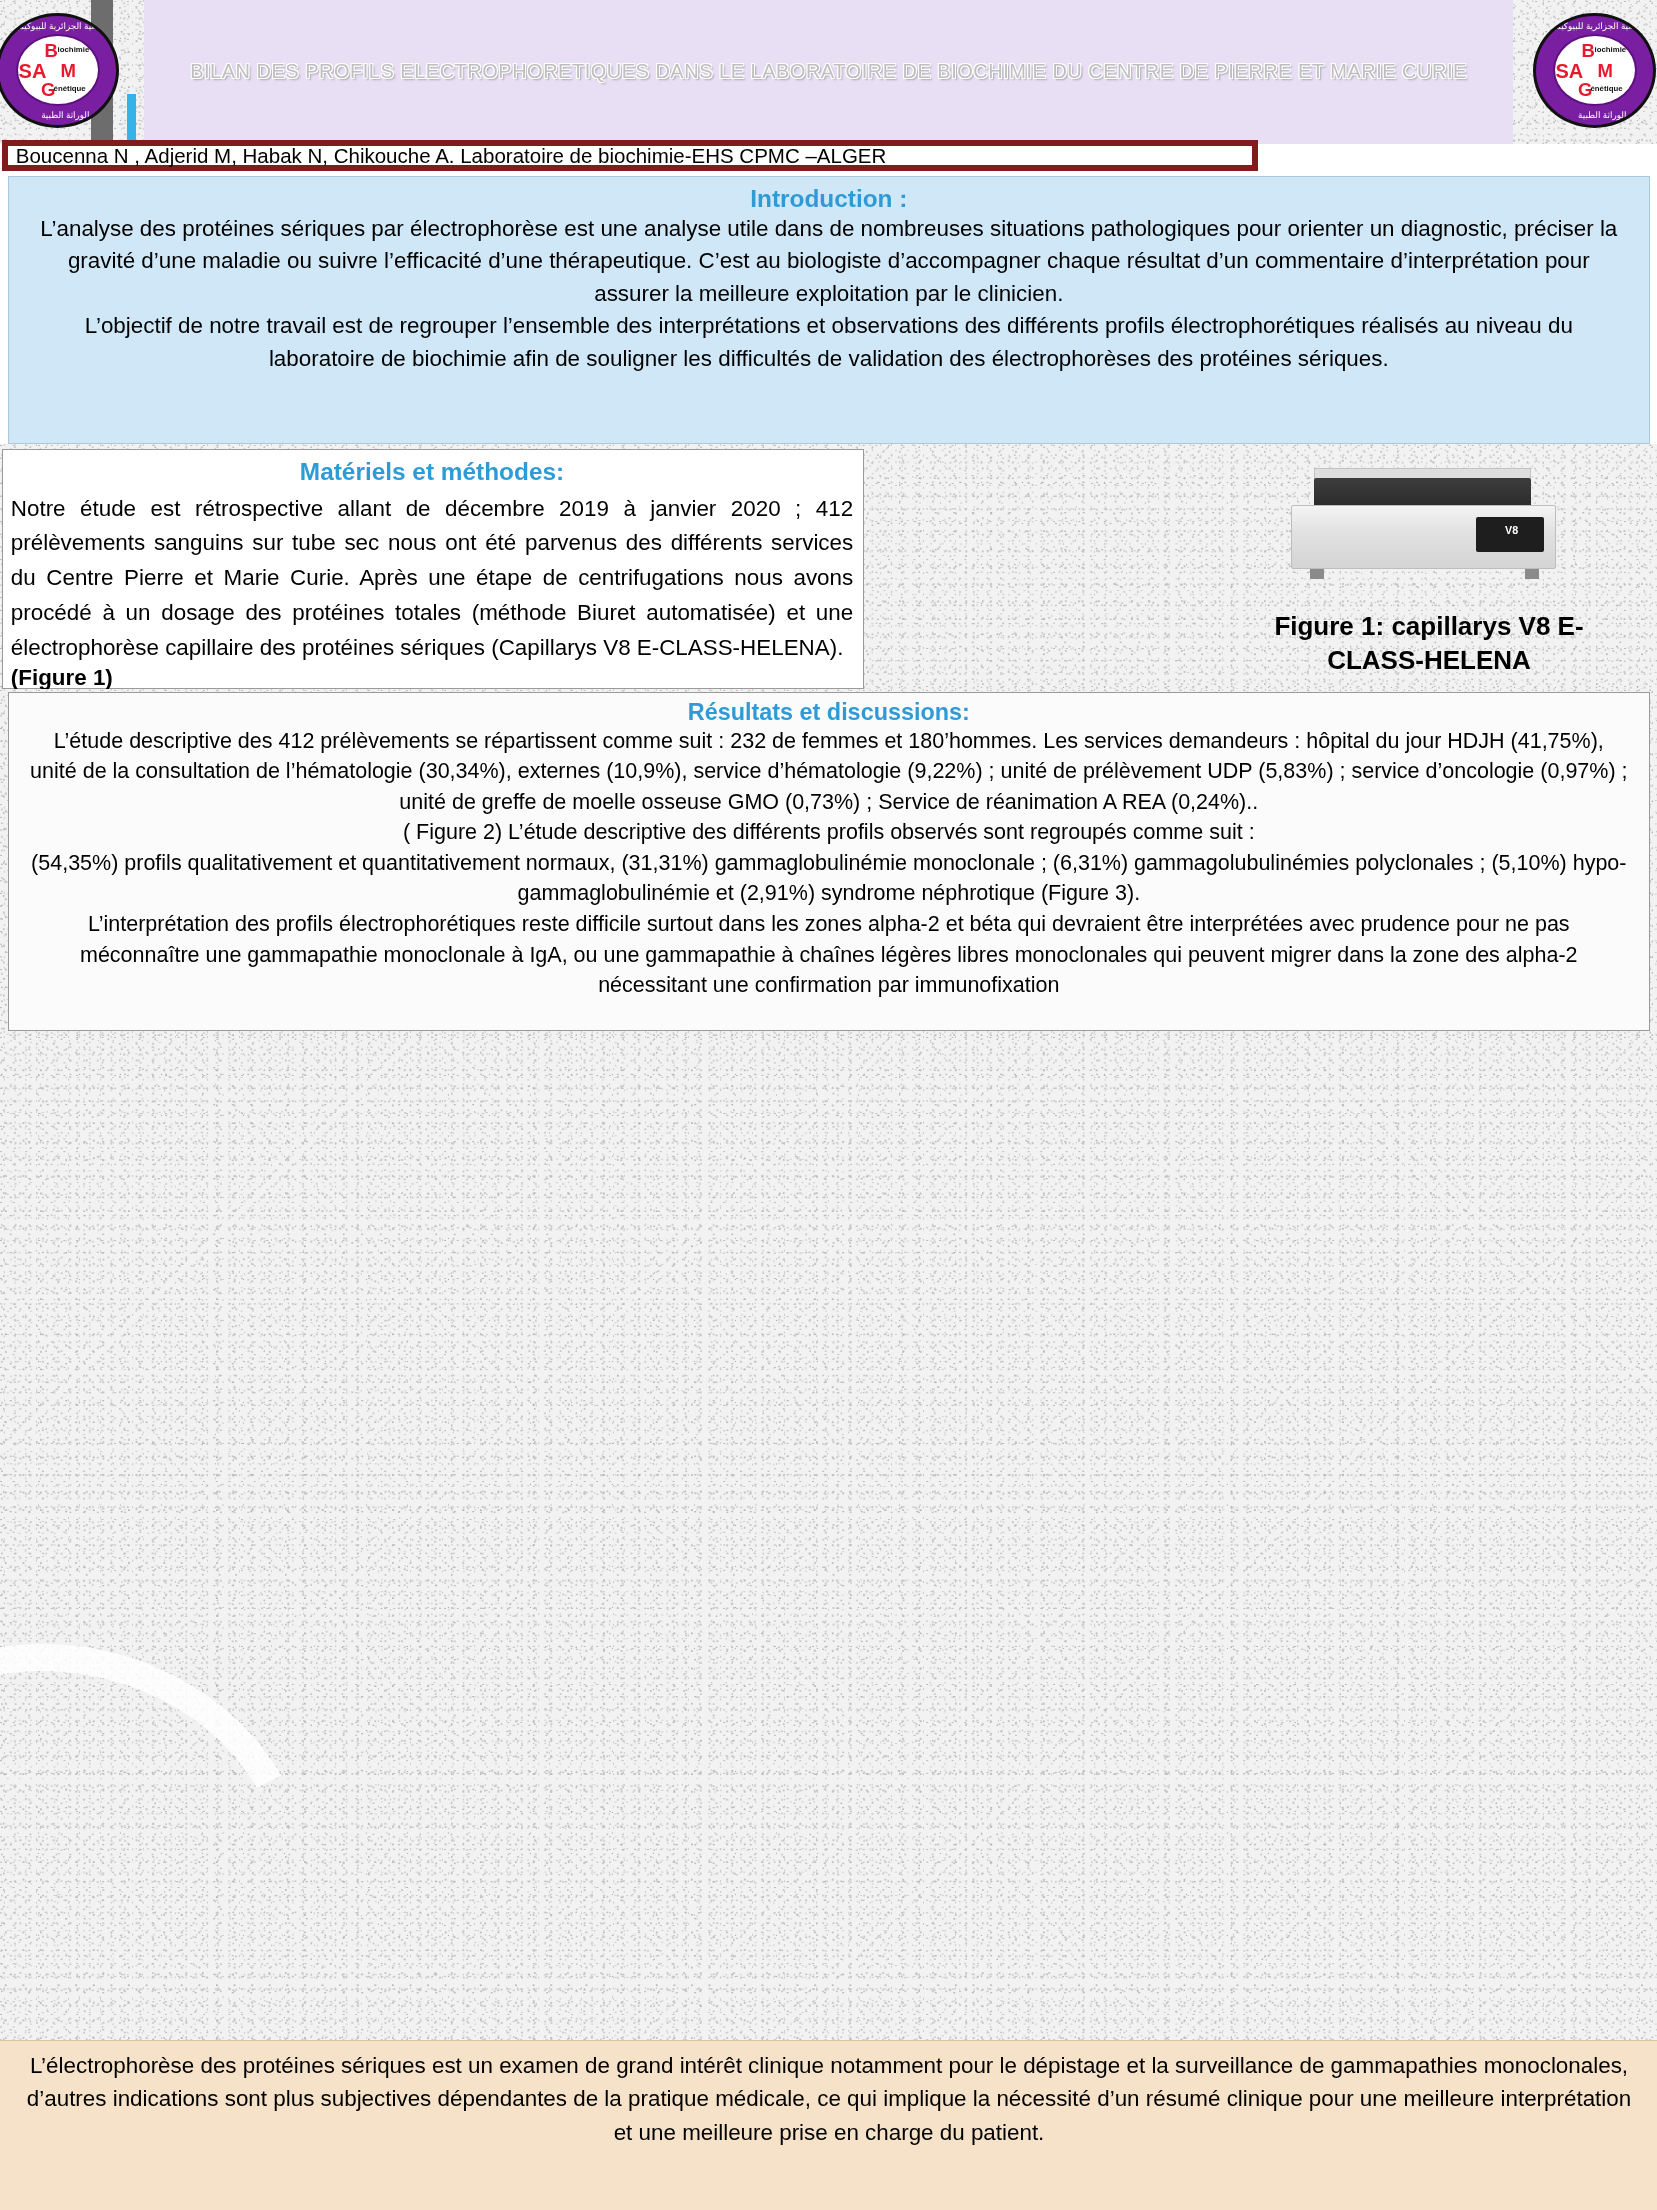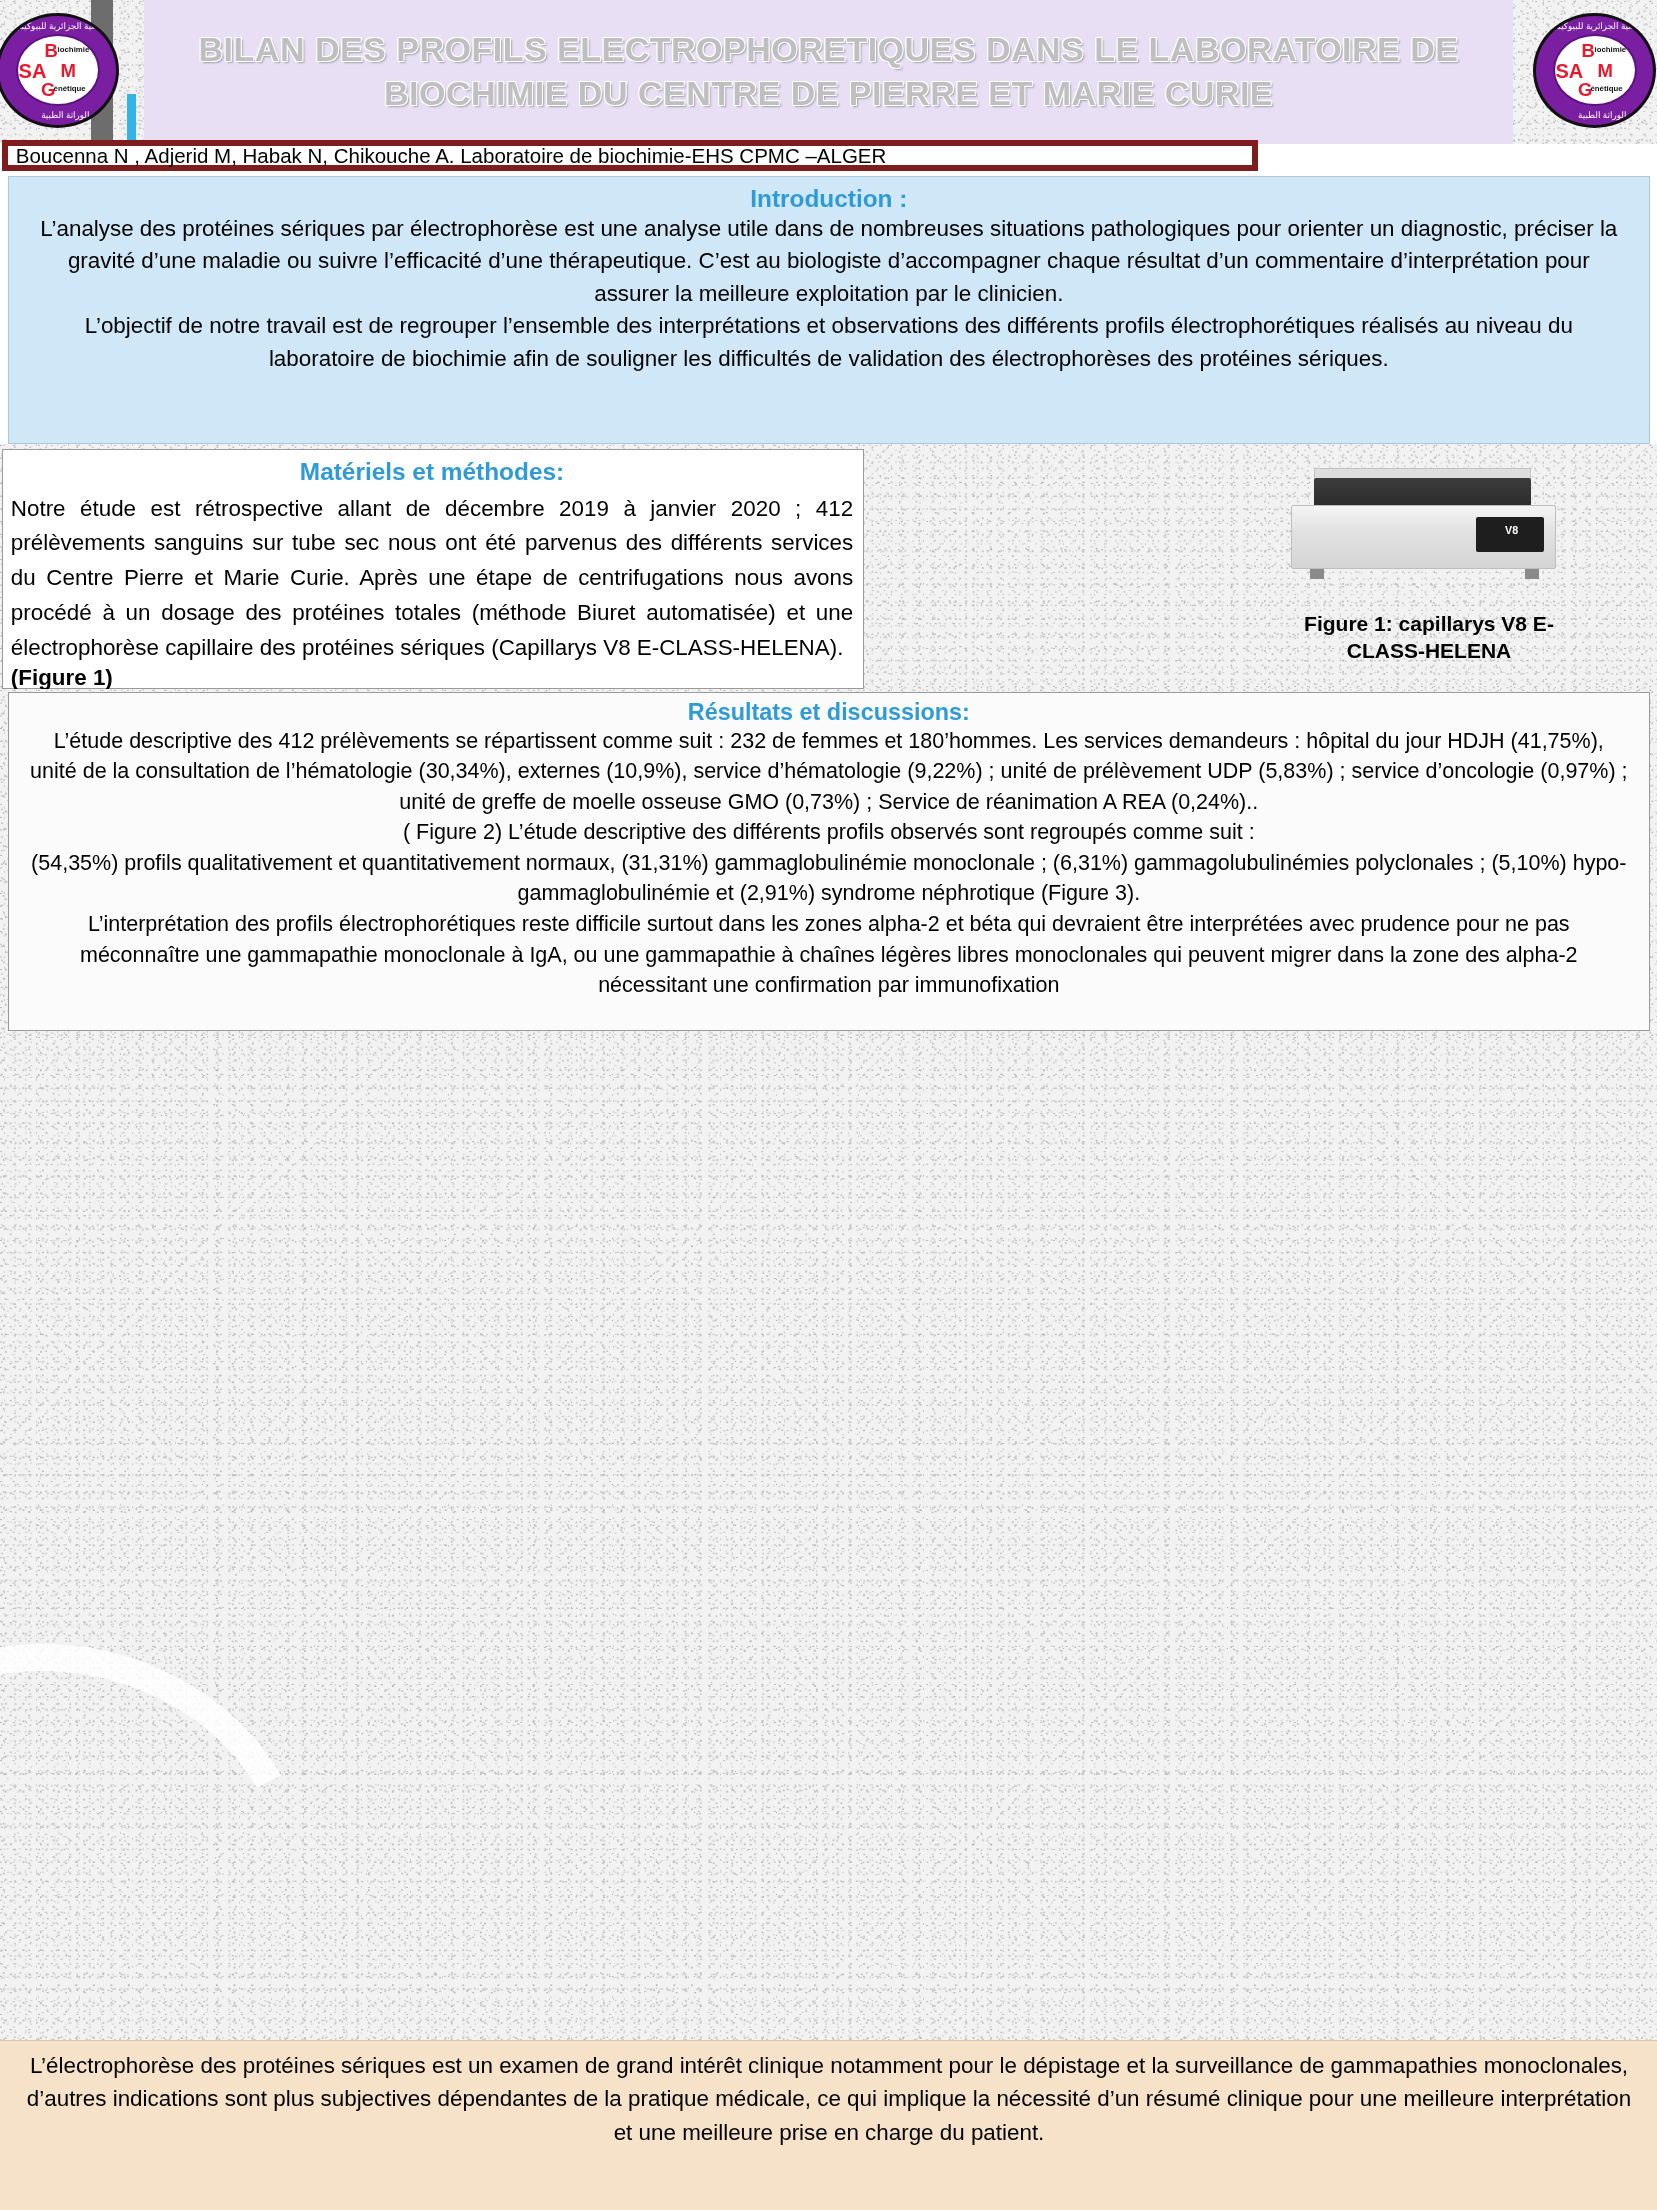--- a/index.html
+++ b/index.html
@@ -32,21 +32,21 @@
   
   #header-band {
     position: absolute; left: 0; top: 0; width: 1658px; height: 144px;
   }
   #title-plate {
     position: absolute; left: 144px; top: 0; width: 1369px; height: 144px;
     background: #e8dff5;
     display: flex; align-items: center; justify-content: center;
   }
   #poster-title {
-    font-size: 34px; font-weight: bold; text-align: center;
+    font-size: 20px; font-weight: normal; text-align: center;
     letter-spacing: 0.5px; line-height: 1.28;
     color: #bfbfbf;
     text-shadow:
       -1px -1px 0 #ffffff, 1px -1px 0 #ffffff,
       -1px 1px 0 #ffffff,  1px 1px 0 #ffffff,
        2px 2px 2px rgba(110,110,110,.55);
     width: 1297px;
     text-transform: uppercase;
   }
   .corner-bar {
@@ -140,21 +140,21 @@
   }
   .machine-badge {
     position:absolute; left:220px; top:66px; color:#fff; font-size:10.7px; font-weight:bold;
   }
   .machine-foot {
     position:absolute; top:111px; width:13.7px; height:9.8px; background:#8a8a8a;
   }
   .mf-l { left: 25px; } .mf-r { left: 240px; }
   #fig1-caption {
     position:absolute; left:1268px; top:610px; width:322px;
-    text-align:center; font-size:21px; font-weight:bold; color:#000; line-height:1.3;
+    text-align:center; font-size:26px; font-weight:bold; color:#000; line-height:1.3;
   }
 
   
   #results-box {
     position: absolute; left: 7.8px; top: 692px; width: 1642px; height: 339px;
     background: #fbfbfb; border: 1px solid #9a9a9a;
     padding: 5.9px 19.5px 0 19.5px;
   }
   #results-box .sec-title { color: #2e9bd6; font-size: 23.4px; }
   #results-body { text-align: center; font-size: 21.5px; color: #000; line-height: 1.42; }

